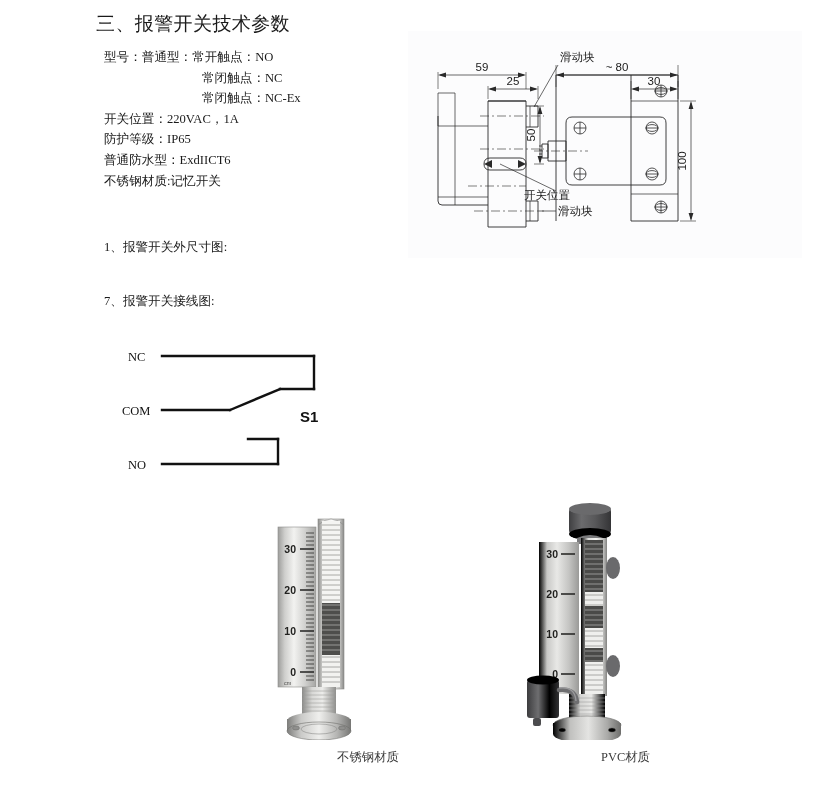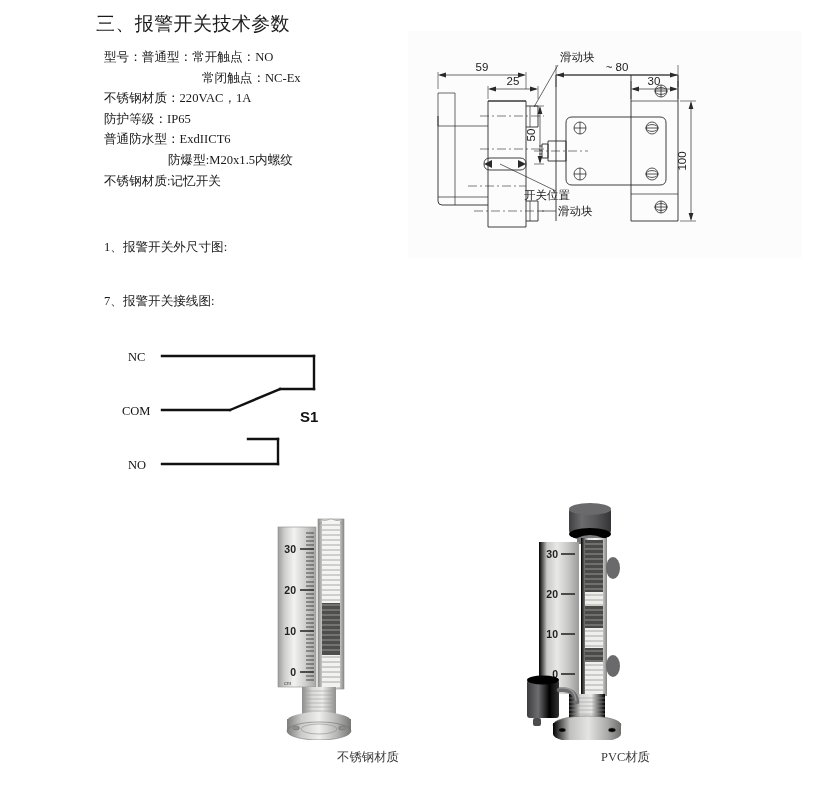--- a/index.html
+++ b/index.html
@@ -94,25 +94,25 @@
 </style>
 </head>
 <body>
 
 <div class="page">
 
   <div id="section-heading">三、报警开关技术参数</div>
 
   <div id="spec-list">
       <div class="spec-row">型号：普通型：常开触点：NO</div>
+      <div class="spec-row indent-1">常闭触点：NC</div>
       <div class="spec-row indent-1">常闭触点：NC-Ex</div>
-      <div class="spec-row">不锈钢材质：220VAC，1A</div>
+      <div class="spec-row">开关位置：220VAC，1A</div>
       <div class="spec-row">防护等级：IP65</div>
       <div class="spec-row">普通防水型：ExdIICT6</div>
-      <div class="spec-row indent-3">防爆型:M20x1.5内螺纹</div>
       <div class="spec-row">不锈钢材质:记忆开关</div>
     </div>
 
   <div id="subheading-1">1、报警开关外尺寸图:</div>
 
   <div id="subheading-2">7、报警开关接线图:</div>
 
   <div id="drawing-panel">
     <svg id="drawing-svg" width="394" height="227" viewBox="0 0 394 227">
       <g fill="none" stroke="#2a2a2a" stroke-width="0.9" shape-rendering="geometricPrecision">

